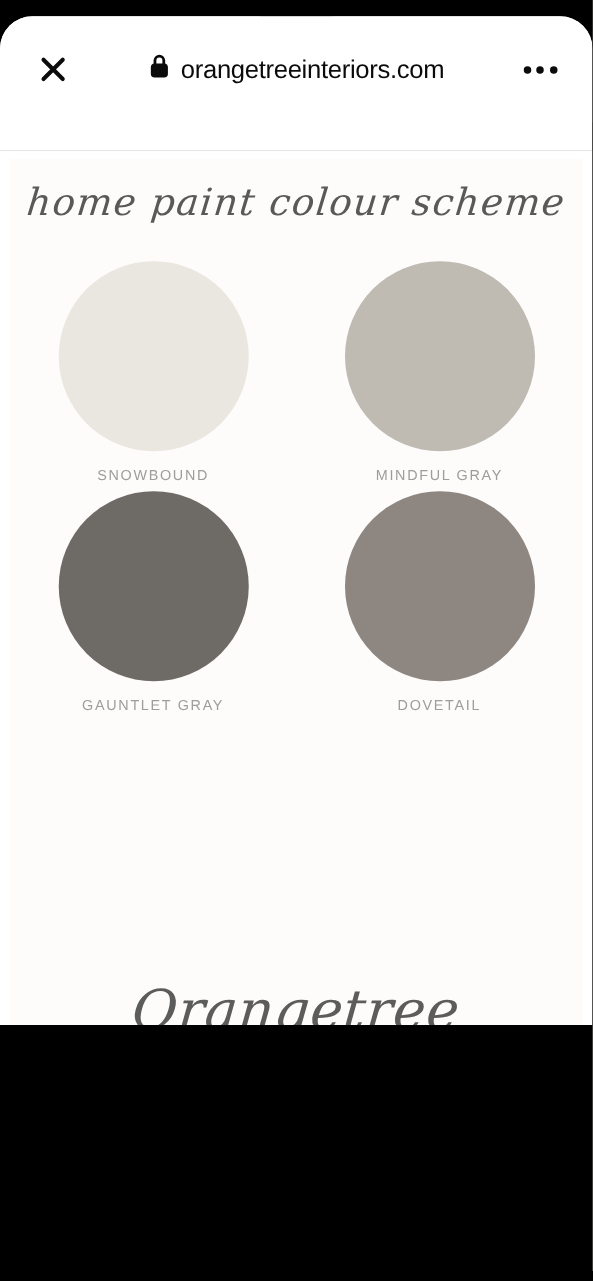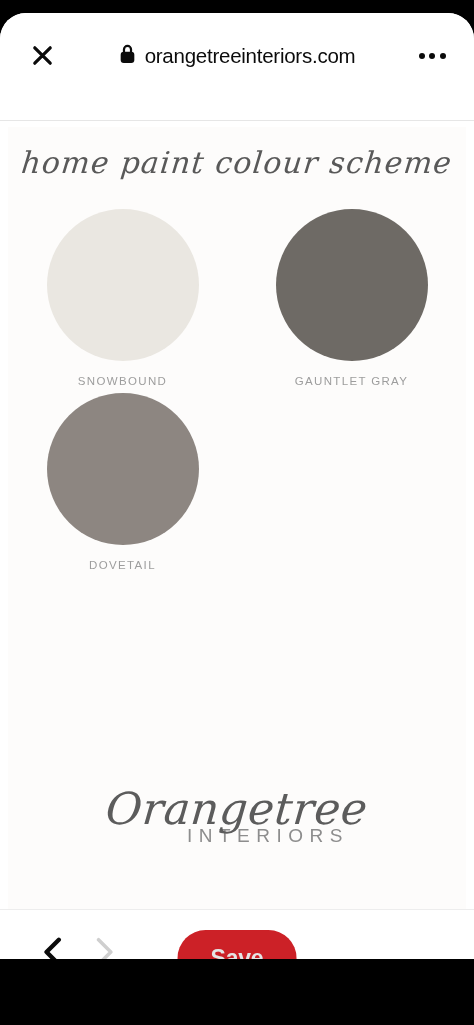--- a/index.html
+++ b/index.html
@@ -12,21 +12,21 @@
     height: 1025px;
     overflow: hidden;
     font-family: "Liberation Sans", sans-serif;
     -webkit-font-smoothing: antialiased;
   }
 
   
   .phone {
     position: relative;
     width: 474px;
-    height: 959px;
+    height: 820px;
     background: #000000;
     overflow: hidden;
   }
 
   
   .sheet {
     position: absolute;
     left: 0;
     top: 13px;
     width: 474px;
@@ -326,20 +326,24 @@
         <div class="scheme-title">home paint colour scheme</div>
 
         <div class="swatch-grid">
 
           <div class="swatch">
             <div class="swatch-circle" style="background: rgb(234, 231, 225);"></div>
             <div class="swatch-label">SNOWBOUND</div>
           </div>
 
 
+          <div class="swatch">
+            <div class="swatch-circle" style="background: rgb(191, 186, 178);"></div>
+            <div class="swatch-label">MINDFUL GRAY</div>
+          </div>
 
           <div class="swatch">
             <div class="swatch-circle" style="background: rgb(110, 106, 101);"></div>
             <div class="swatch-label">GAUNTLET GRAY</div>
           </div>
 
           <div class="swatch">
             <div class="swatch-circle" style="background: rgb(141, 134, 129);"></div>
             <div class="swatch-label">DOVETAIL</div>
           </div>

